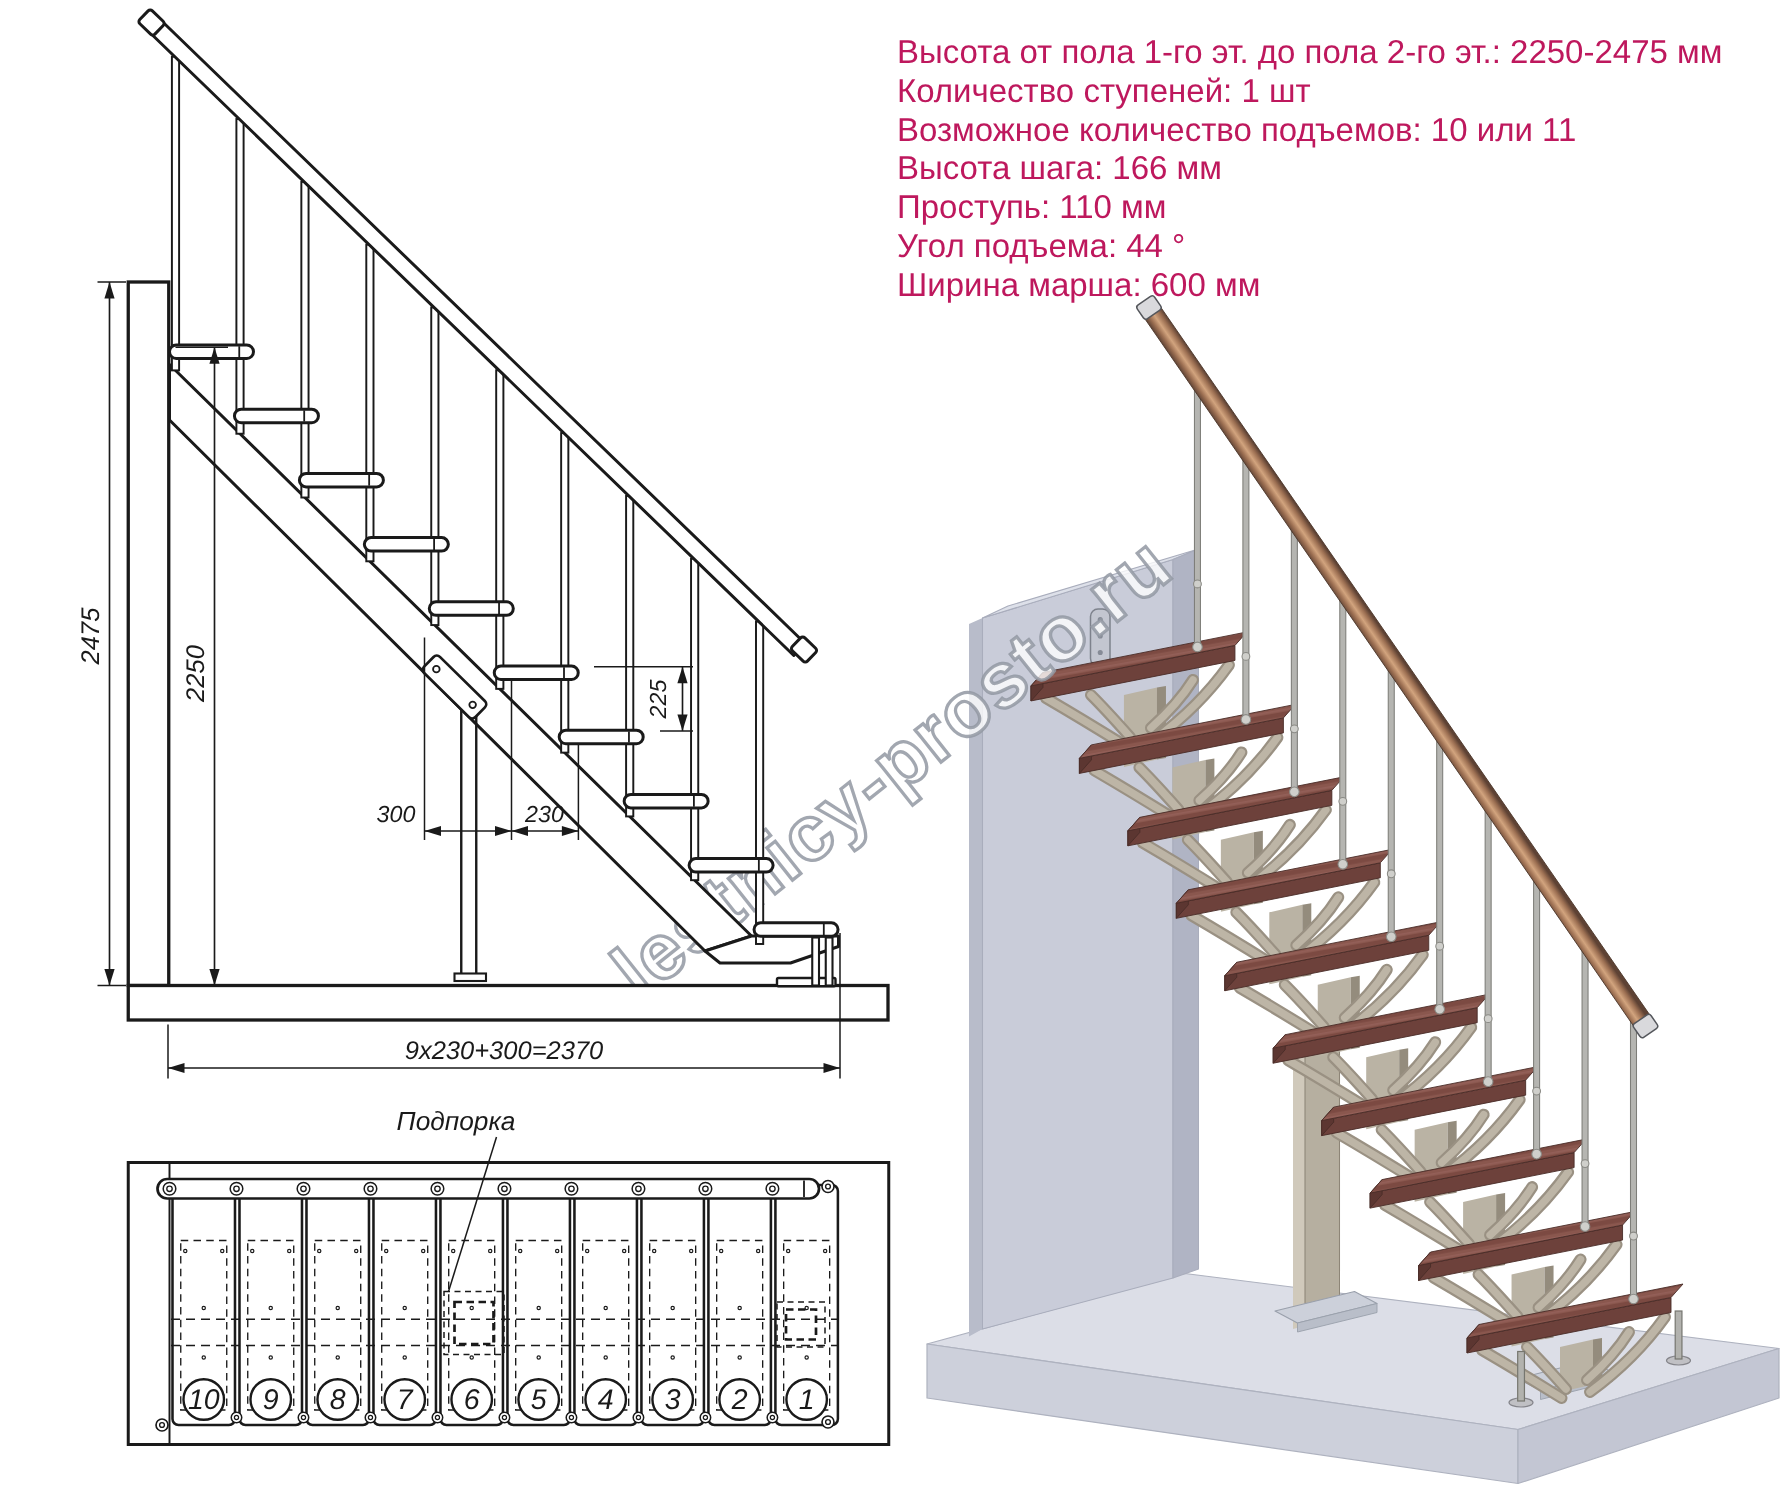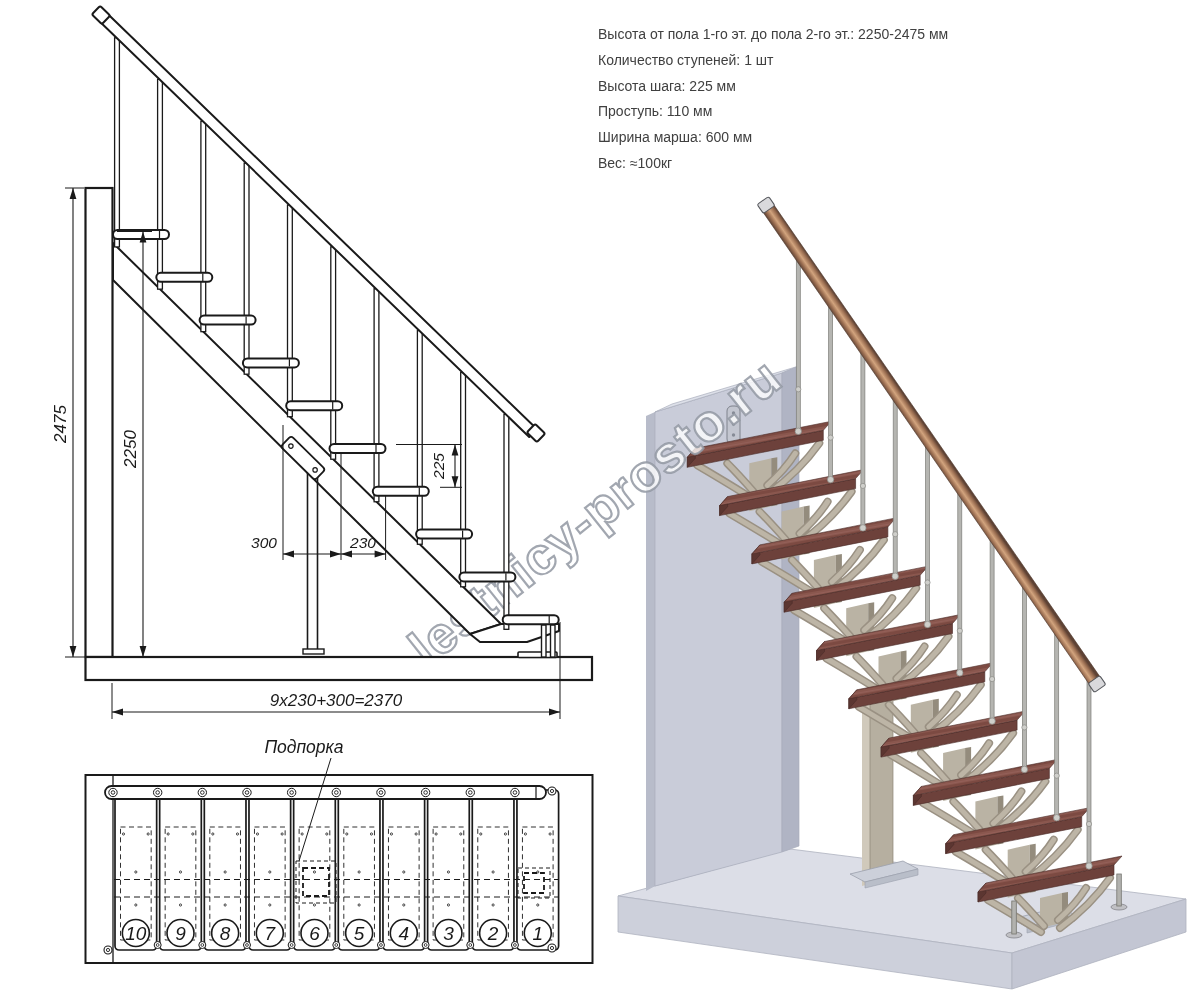--- a/index.html
+++ b/index.html
@@ -6,21 +6,21 @@
   #page{position:relative;width:1191px;height:993px;background:#fff;overflow:hidden;
         font-family:"Liberation Sans", sans-serif;}
   #persp-svg{position:absolute;left:600px;top:190px;width:591px;height:803px;z-index:1;}
   #watermark{position:absolute;left:595px;top:512px;z-index:2;white-space:nowrap;
      transform:translate(-50%,-50%) rotate(-38.5deg);
      font-size:52px;font-weight:bold;letter-spacing:1px;
      color:rgba(255,255,255,0.78);
      -webkit-text-stroke:2.2px rgba(146,152,162,0.85);}
   #draw-svg{position:absolute;left:0;top:0;width:620px;height:993px;z-index:3;}
   #specs{position:absolute;left:598px;top:22px;width:585px;z-index:3;
-     font-size:14px;line-height:25.8px;color:#404040;}
+     font-size:22px;line-height:25.8px;color:#be185d;}
   .spec-line{white-space:nowrap;}
   text{font-family:"Liberation Sans", sans-serif;}
 </style>
 </head>
 <body>
 
 <div id="page">
 
   <svg id="persp-svg" viewBox="600 190 591 803">
       <defs>
@@ -537,18 +537,19 @@
           <text x="537.77" y="939.5" font-size="19" fill="#1a1a1a" font-style="italic" text-anchor="middle">1</text>
         </g>
         <text x="304" y="753" font-size="17.5" fill="#1a1a1a" font-style="italic" text-anchor="middle">Подпорка</text>
         <line x1="331" y1="758" x2="299" y2="861" stroke="#1a1a1a" stroke-width="1"></line>
       </g>
     </svg>
 
   <div id="specs">
     <div class="spec-line">Высота от пола 1-го эт. до пола 2-го эт.: 2250-2475 мм</div>
     <div class="spec-line">Количество ступеней: 1 шт</div>
-    <div class="spec-line">Высота шага: 225 мм</div>
+    <div class="spec-line">Возможное количество подъемов: 10 или 11</div>
+    <div class="spec-line">Высота шага: 166 мм</div>
     <div class="spec-line">Проступь: 110 мм</div>
+    <div class="spec-line">Угол подъема: 44 °</div>
     <div class="spec-line">Ширина марша: 600 мм</div>
-    <div class="spec-line">Вес: ≈100кг</div>
   </div>
 </div>
 
 </body></html>

